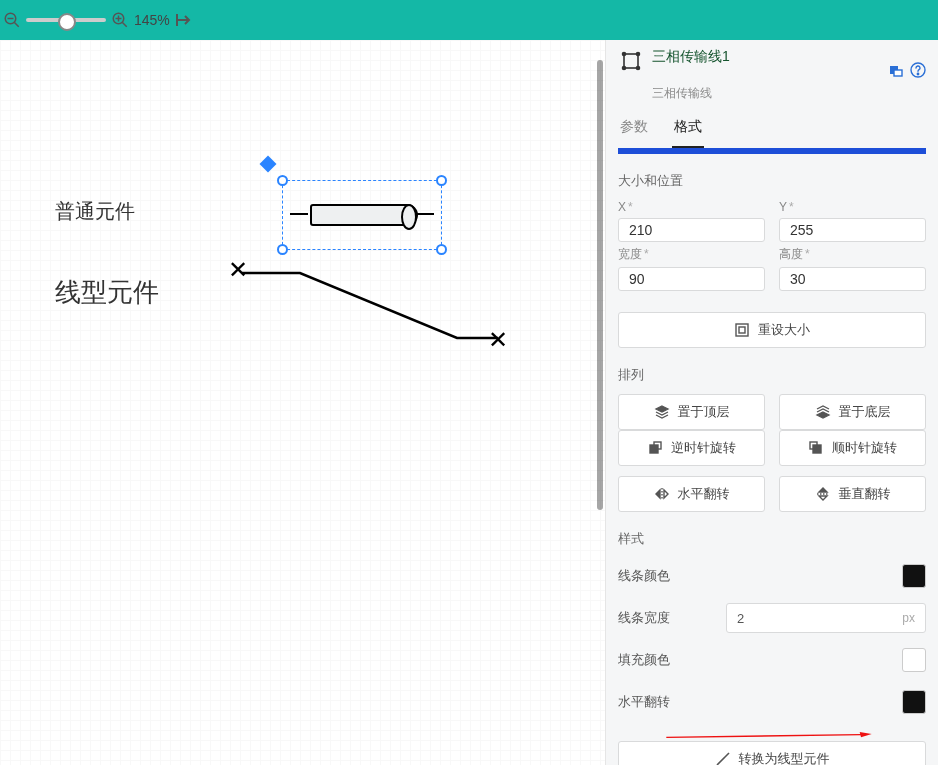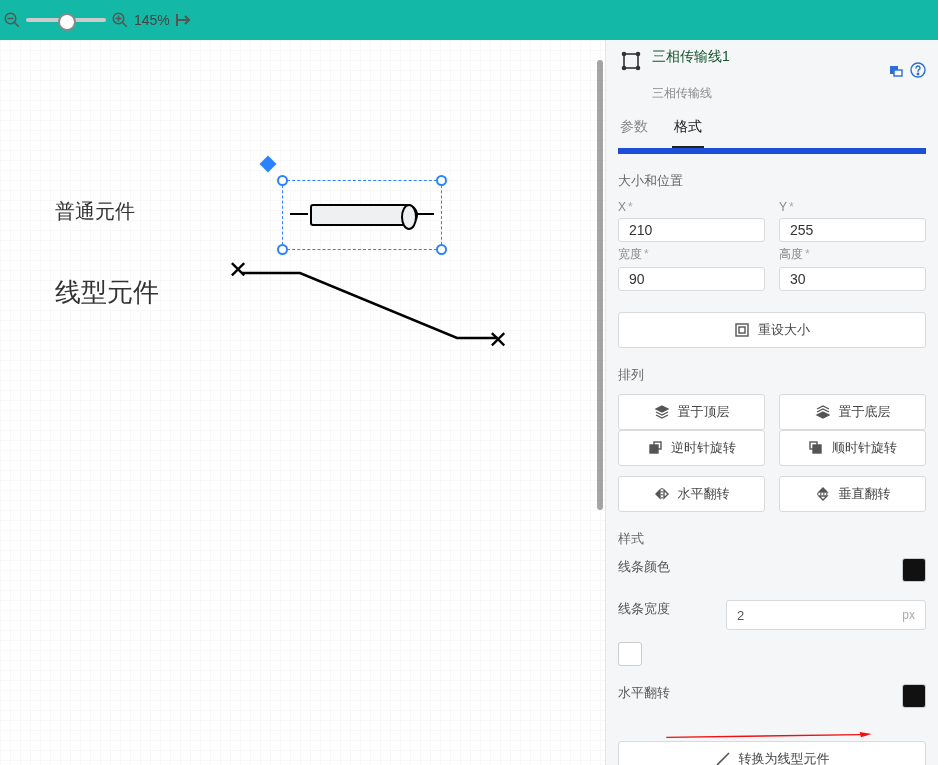--- a/index.html
+++ b/index.html
@@ -47,21 +47,21 @@
   .tab.active{color:#222;border-bottom-color:#222;font-weight:500}
   .section-title{font-size:13px;color:#666;margin:18px 0 10px}
   .row2{display:flex;gap:14px}
   .field{flex:1}
   .field-label{font-size:12px;color:#888;margin-bottom:4px}
   .req{color:#aaa;margin-left:2px}
   .input{width:100%;height:24px;background:#fff;border:1px solid #d9dadb;border-radius:3px;padding:0 10px;font-size:14px;color:#333}
   .btn{height:36px;background:#fff;border:1px solid #d9dadb;border-radius:3px;display:flex;align-items:center;justify-content:center;gap:8px;font-size:13px;color:#444;cursor:pointer}
   .btn-full{width:100%;margin-top:21px}
   .btn-half{flex:1}
-  .style-row{display:flex;align-items:flex-start;height:36px;margin-bottom:6px}
+  .style-row{display:flex;align-items:center;height:36px;margin-bottom:6px}
   .style-label{flex:1;font-size:13px;color:#555}
   .swatch{width:24px;height:24px;border:1px solid #ccc;border-radius:3px;cursor:pointer}
   .swatch.black{background:#111}
   .swatch.none{background:#fff;position:relative}
   .input-small{width:200px;height:30px;background:#fff;border:1px solid #d9dadb;border-radius:3px;padding:0 10px;font-size:13px;display:flex;align-items:center}
   .input-small .unit{margin-left:auto;color:#aaa;font-size:12px}
   .red-arrow{position:absolute;left:615px;bottom:25px;width:308px;height:8px}
   svg{display:block}
 </style>
 </head>
@@ -246,20 +246,21 @@
       <div class="swatch black"></div>
     </div>
     <div class="style-row">
       <div class="style-label">线条宽度</div>
       <div class="input-small">
         <span>2</span>
         <span class="unit">px</span>
       </div>
     </div>
     <div class="style-row">
+      <div class="style-label">填充颜色</div>
       <div class="swatch none"></div>
     </div>
     <div class="style-row">
       <div class="style-label">水平翻转</div>
       <div class="swatch black"></div>
     </div>
 
     <div class="btn btn-full">
       <svg width="16" height="16" viewBox="0 0 16 16" fill="none" stroke="#555" stroke-width="1.6">
           <line x1="2" y1="14" x2="14" y2="2"></line>

